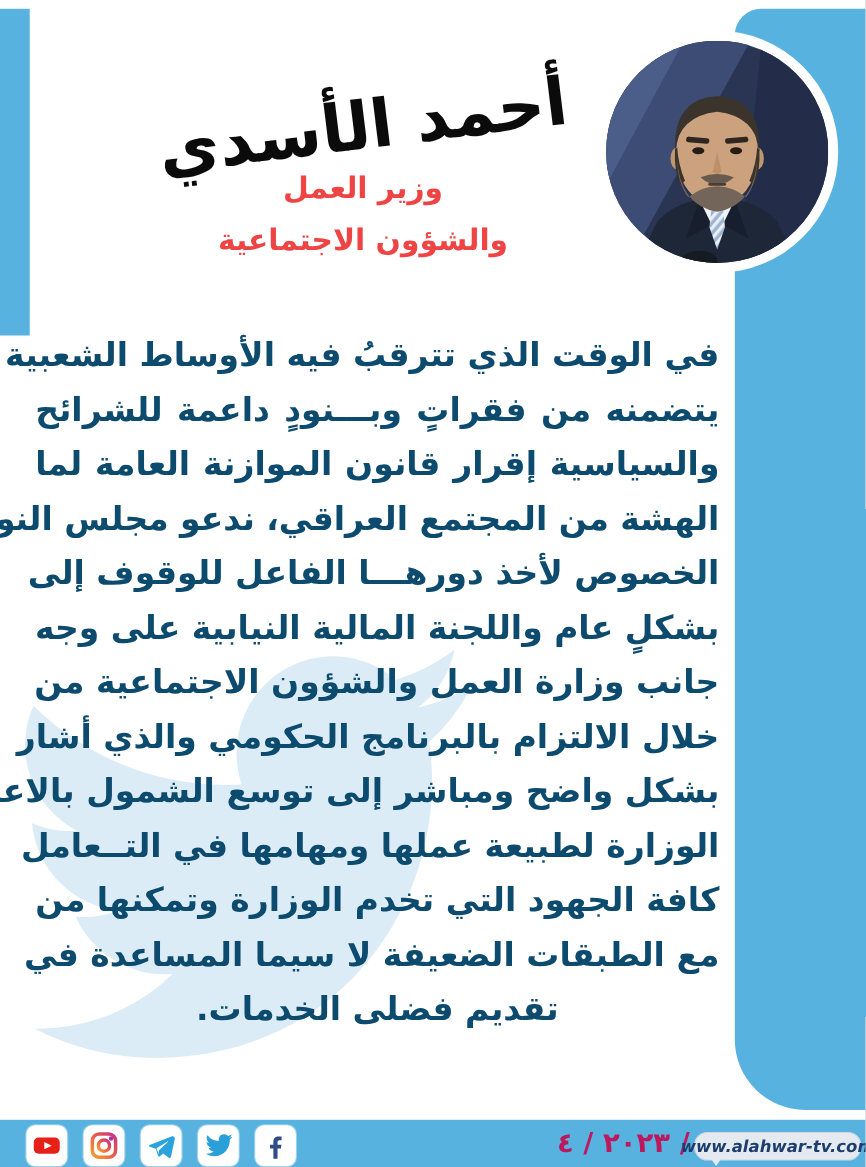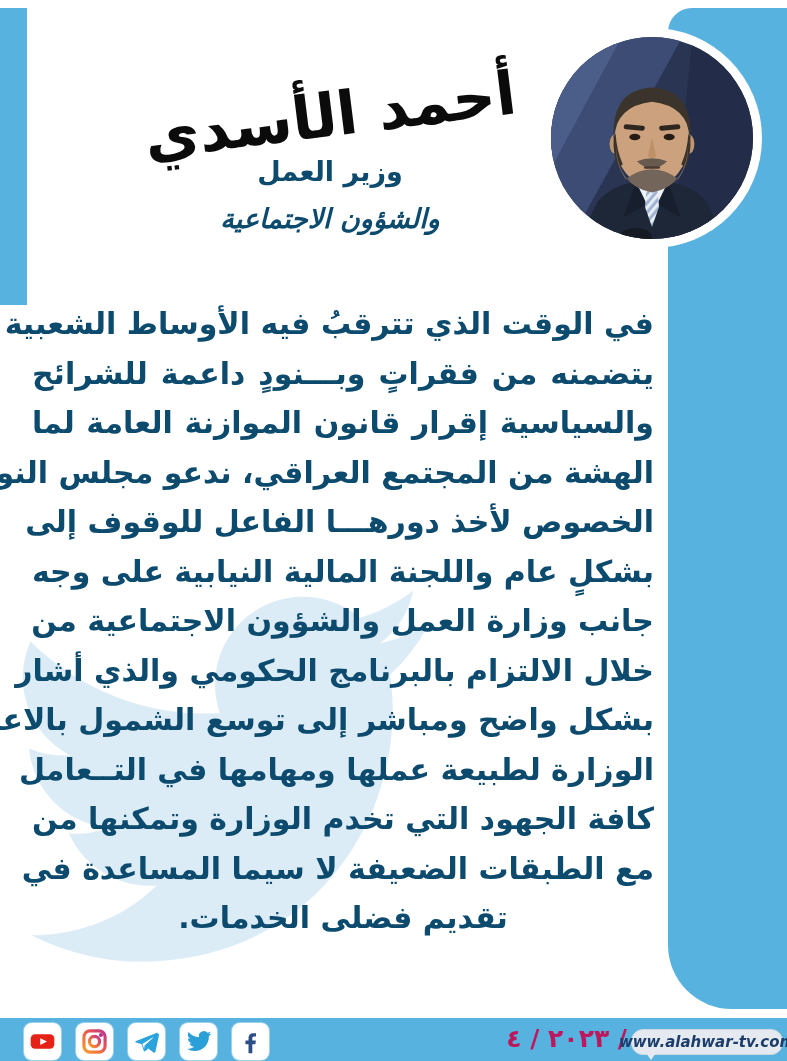--- a/index.html
+++ b/index.html
@@ -24,23 +24,23 @@
   .photo-inner{position:absolute;left:9px;top:9px;width:202px;height:202px;
     border-radius:50%;overflow:hidden;}
   .photo-inner svg{display:block;width:202px;height:202px;}
 
   
   .name{position:absolute;left:120px;top:40px;width:420px;height:150px;
     display:flex;align-items:center;justify-content:center;
     direction:rtl;font-weight:bold;font-size:60px;color:#0b0b0c;
     transform:rotate(-7deg);z-index:4;letter-spacing:-1px;}
   .subtitle{position:absolute;left:120px;width:420px;text-align:center;
-    direction:rtl;font-weight:bold;font-size:27px;color:#0c4a6e;z-index:4;}
+    direction:rtl;font-weight:bold;font-size:27px;color:#ef4444;z-index:4;}
   .subtitle.s1{top:156px;}
-  .subtitle.s2{top:203px;font-style:italic;}
+  .subtitle.s2{top:203px;}
 
   
   .article{position:absolute;left:32px;top:299px;width:622px;z-index:4;}
   .line{direction:rtl;height:49.5px;line-height:49.5px;font-size:30px;
     font-weight:bold;color:#0c4a6e;text-align:justify;text-align-last:justify;
     white-space:nowrap;}
   .line.last{text-align-last:center;}
 
   
   .tile{position:absolute;top:1023px;width:37px;height:37px;background:#ffffff;

